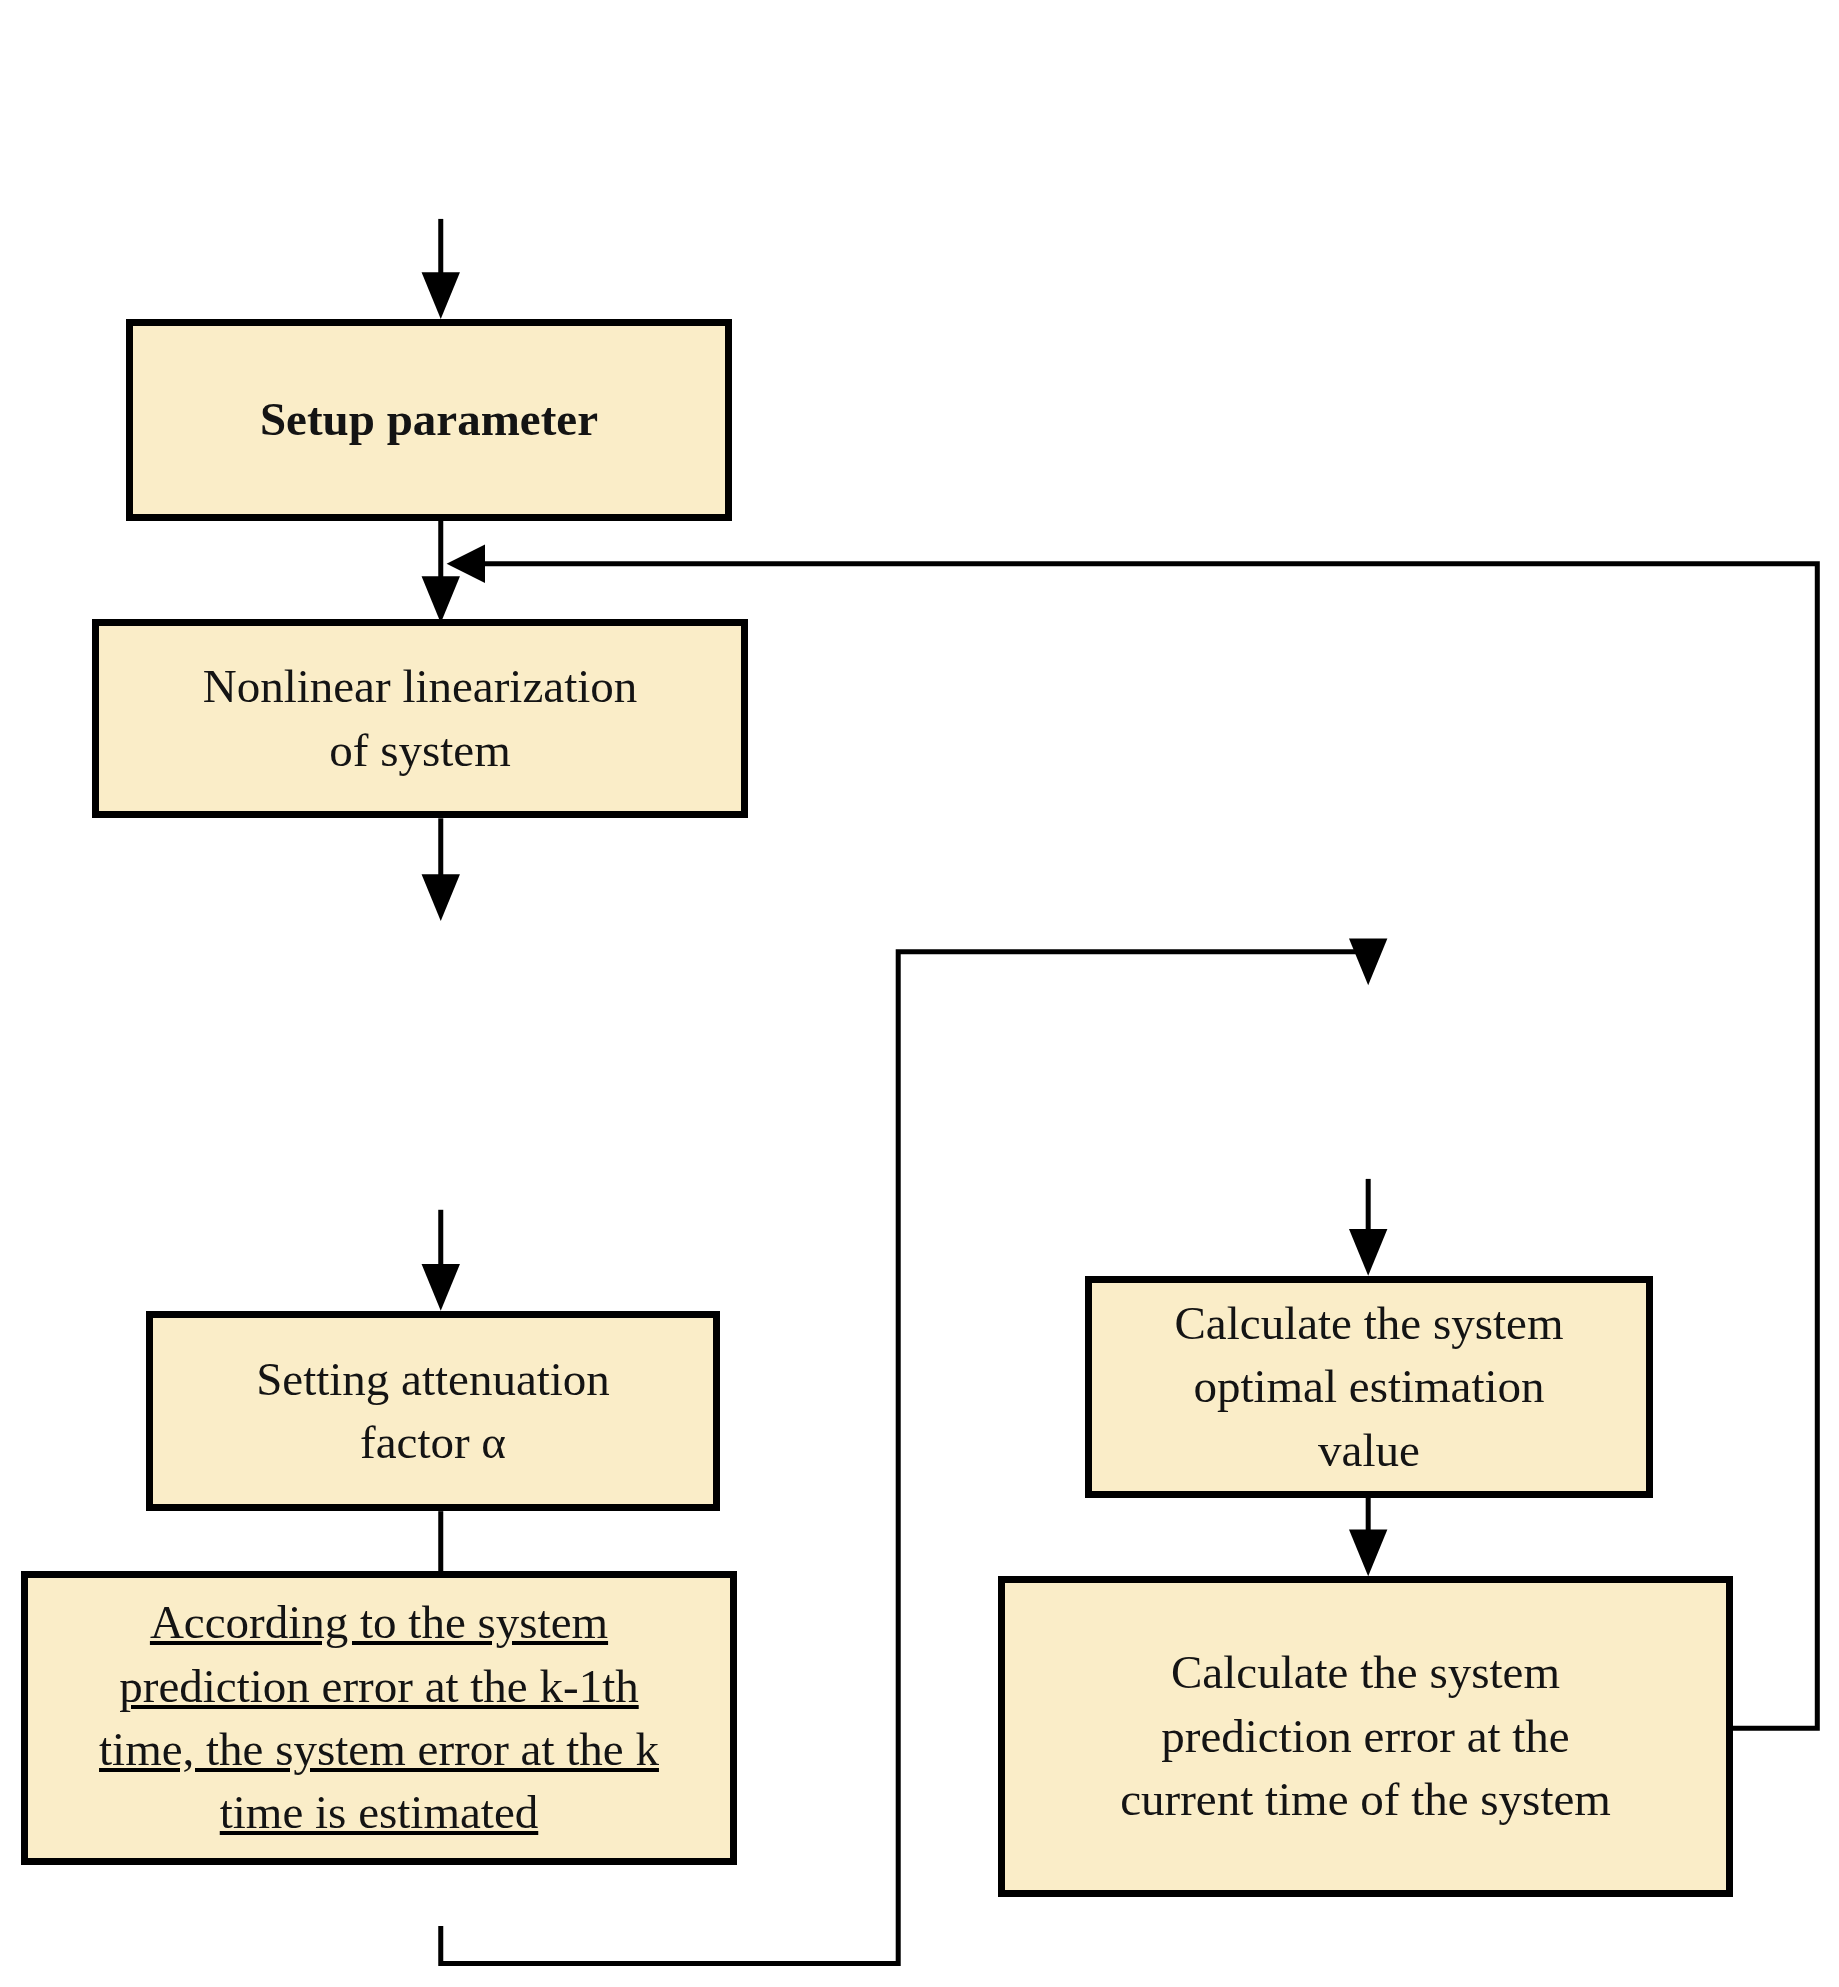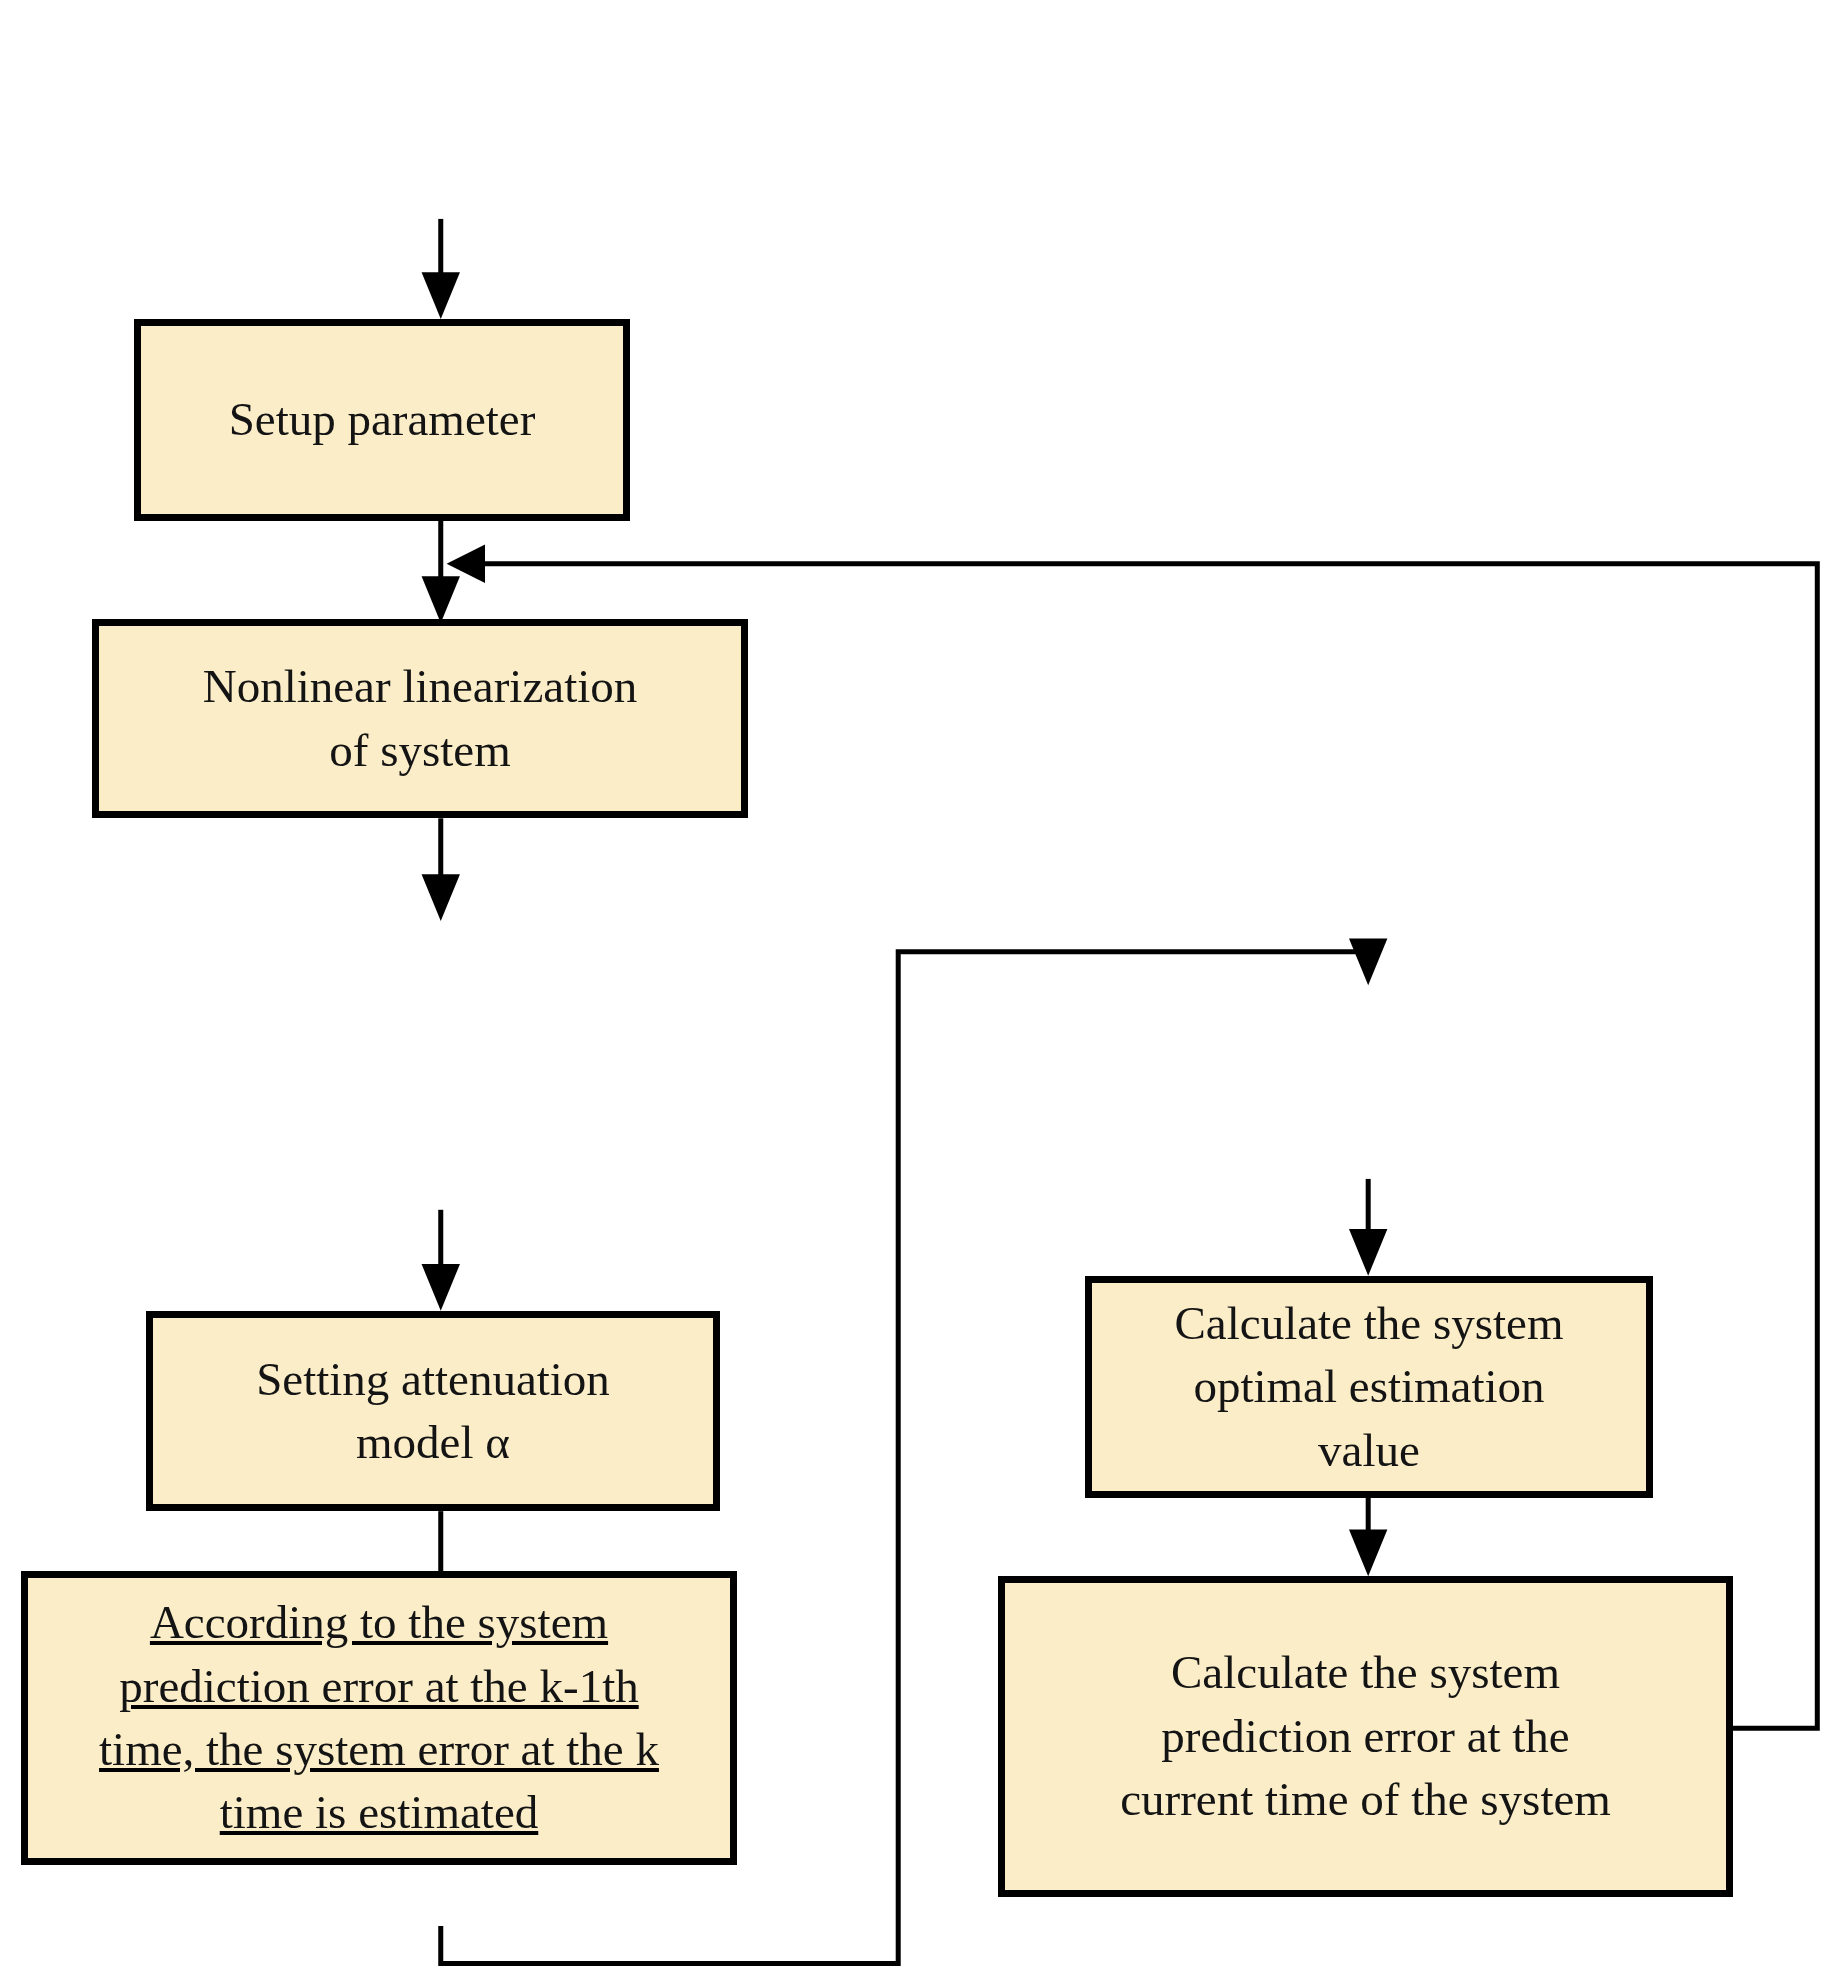--- a/index.html
+++ b/index.html
@@ -98,33 +98,33 @@
       <polygon class="head" points="1616,1472 1662,1472 1639,1528"></polygon>
     </g>
 
     <g>
       <line class="edge" x1="1639" y1="1794" x2="1639" y2="1836"></line>
       <polygon class="head" points="1616,1832 1662,1832 1639,1888"></polygon>
     </g>
   </svg>
 
 
-  <div class="node" style="left:134px; top:319px; width:496px; height:202px;">
+  <div class="node" style="left:126px; top:319px; width:606px; height:202px;font-weight:bold;">
     <span class="node-label">Setup parameter</span>
   </div>
 
   <div class="node" style="left:92px; top:619px; width:656px; height:199px;">
     <span class="node-label">Nonlinear linearization
 of system</span>
   </div>
 
 
   <div class="node" style="left:146px; top:1311px; width:574px; height:200px;">
     <span class="node-label">Setting attenuation
-model α</span>
+factor α</span>
   </div>
 
   <div class="node" style="left:21px; top:1571px; width:716px; height:294px;text-decoration:underline;">
     <span class="node-label">According to the system
 prediction error at the k-1th
 time, the system error at the k
 time is estimated</span>
   </div>
 
 

